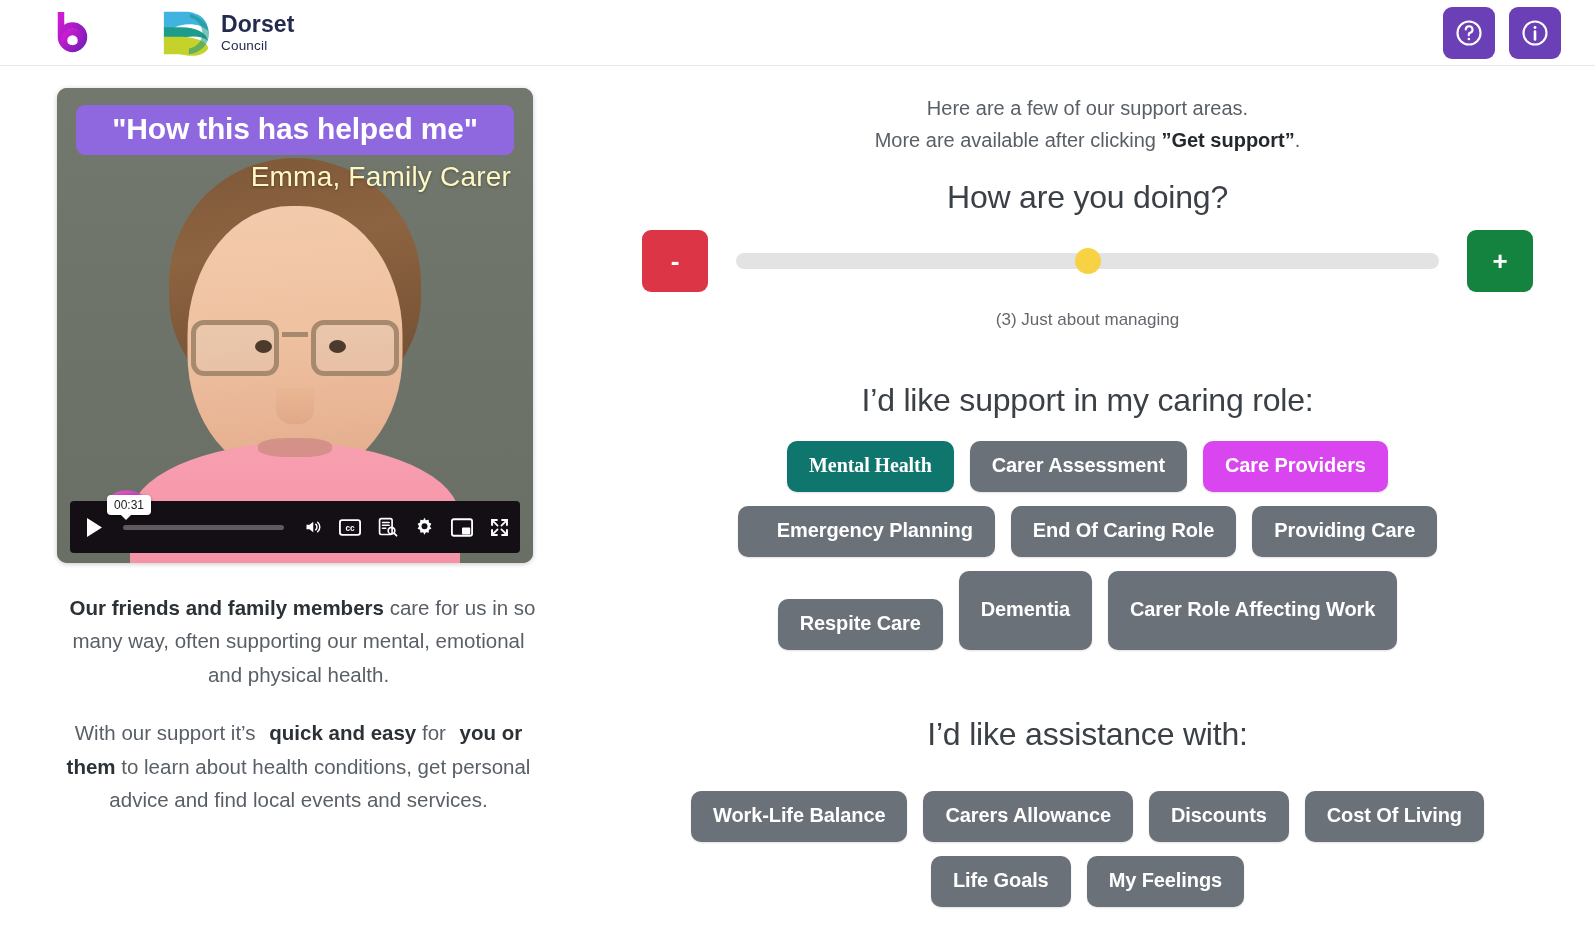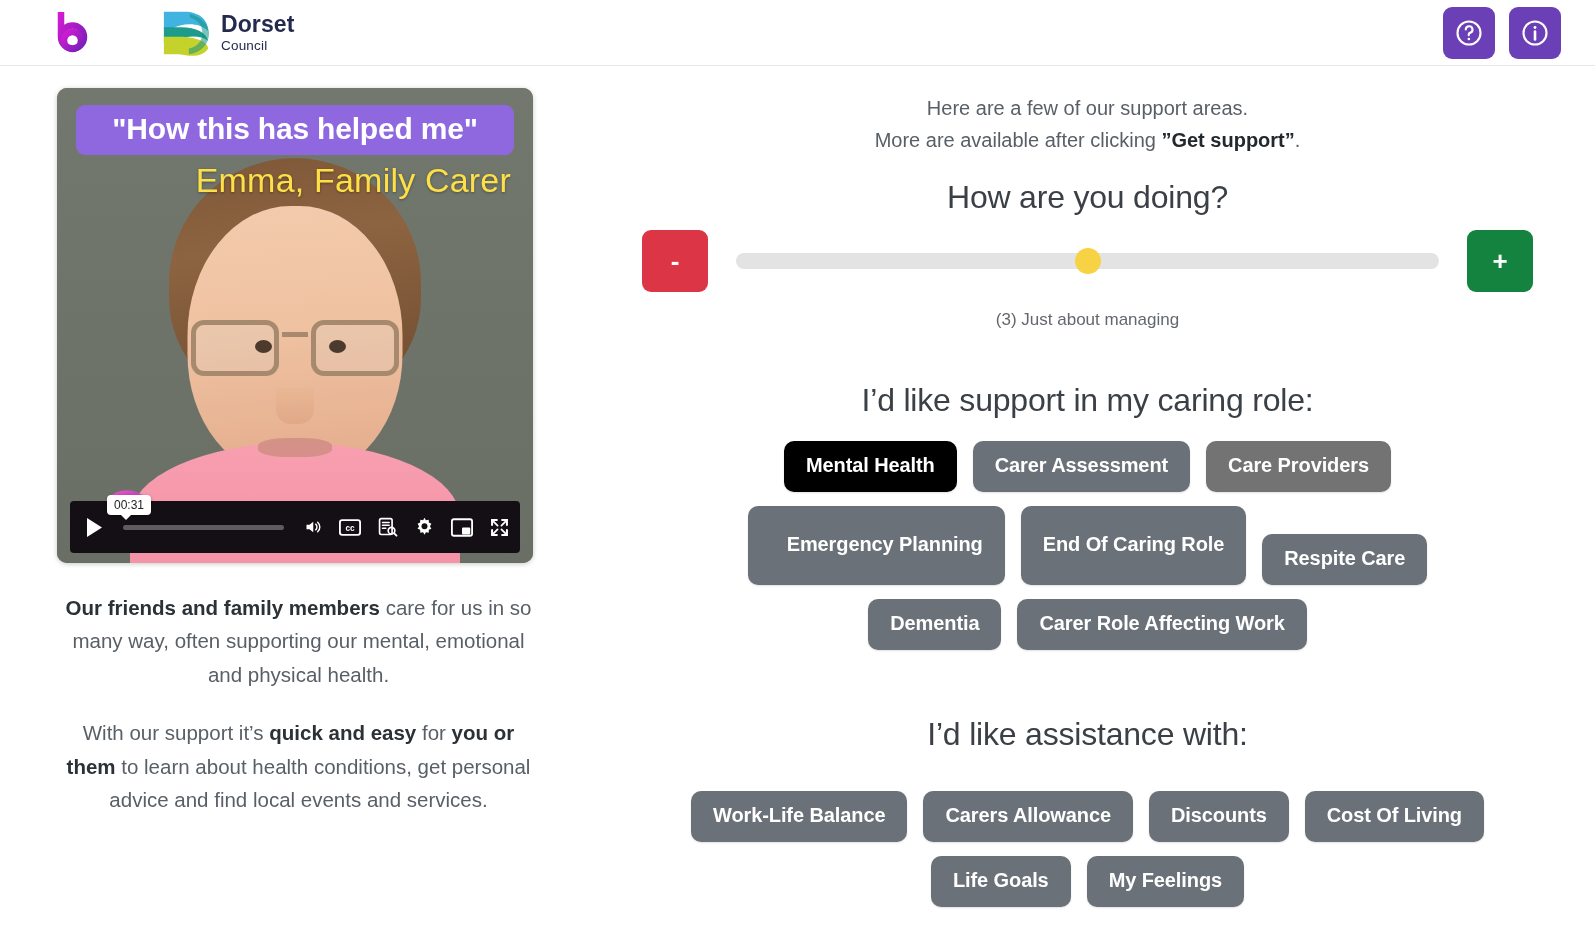--- a/index.html
+++ b/index.html
@@ -191,22 +191,22 @@
     padding: 7px 8px 9px;
     color: #fff;
     font-size: 30px;
     font-weight: 700;
     letter-spacing: -0.2px;
     text-align: center;
   }
   .video-subtitle {
     position: absolute;
     right: 22px; top: 73px;
-    color: #fde047;
-    font-size: 34px;
+    color: #fef9c3;
+    font-size: 28px;
     font-weight: 400;
     text-shadow: 0 1px 3px rgba(0,0,0,.35);
     letter-spacing: 0.2px;
   }
   
   .player-bar {
     position: absolute;
     left: 13px; right: 13px; bottom: 10px;
     height: 52px;
     background: #140f14;
@@ -256,21 +256,21 @@
   
   .copy {
     margin-top: 28px;
     text-align: center;
     font-size: 20.5px;
     line-height: 1.63;
     color: #595f66;
     padding: 0 4px;
   }
   .copy p + p { margin-top: 25px; }
-  .copy b { color: #2c3136; font-weight: 700; }
+  .copy b { color: #2c3136; font-weight: 700; margin-left: 8px; }
 
   
   .intro {
     font-size: 20px;
     line-height: 1.62;
     color: #595f66;
     margin-bottom: 22px;
   }
   .intro b { color: #23282d; font-weight: 700; }
 
@@ -524,25 +524,26 @@
         <div class="slider-thumb" id="mood-thumb" style="left: 50%; background: rgb(247, 210, 68);"></div>
       </div>
       <button class="step-btn plus" style="background: rgb(19, 131, 63);">+</button>
     </div>
 
     <div class="mood-label">(3) Just about managing</div>
 
     <div class="section">
       <h2 class="section-title">I’d like support in my caring role:</h2>
       <div class="chips" id="caring-chips">
-          <button class="chip" style="background: #000000;">Mental Health</button>
+          <button class="chip" style="background: #0f766e; font-family: Liberation Serif, serif;">Mental Health</button>
           <button class="chip" style="background: rgb(107, 113, 120);">Carer Assessment</button>
-          <button class="chip" style="background: #737373;">Care Providers</button>
+          <button class="chip" style="background: #d946ef;">Care Providers</button>
           <button class="chip" style="background: rgb(107, 113, 120); padding-left: 39px;">Emergency Planning</button>
           <button class="chip" style="background: rgb(107, 113, 120);">End Of Caring Role</button>
+          <button class="chip" style="background: rgb(107, 113, 120);">Providing Care</button>
           <button class="chip" style="background: rgb(107, 113, 120); margin-top: 28px;">Respite Care</button>
           <button class="chip" style="background: rgb(107, 113, 120);">Dementia</button>
           <button class="chip" style="background: rgb(107, 113, 120);">Carer Role Affecting Work</button>
         </div>
     </div>
 
     <div class="section second">
       <h2 class="section-title">I’d like assistance with:</h2>
       <div class="chips wide" id="assist-chips">
           <button class="chip" style="background: rgb(107, 113, 120);">Work-Life Balance</button>

